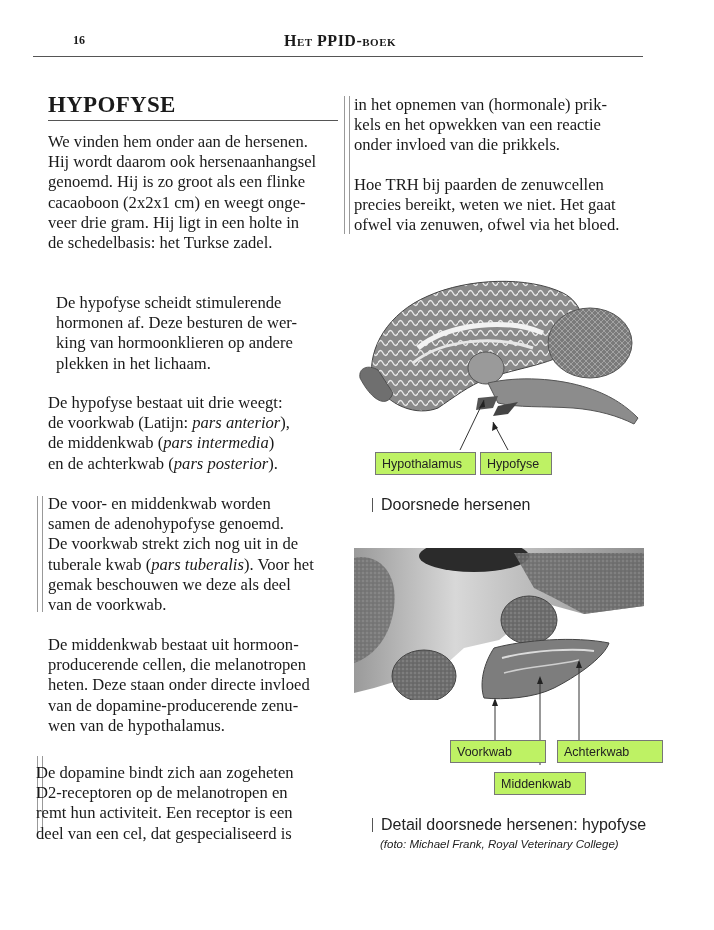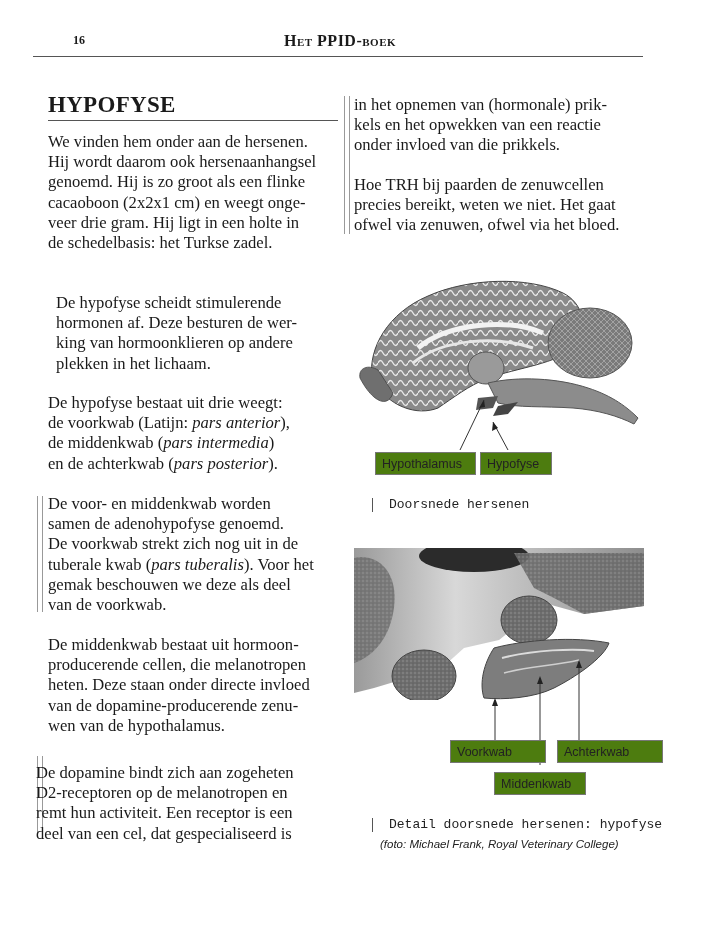--- a/index.html
+++ b/index.html
@@ -11,22 +11,22 @@
   .section-title { font-family: "Liberation Serif", serif; font-weight: bold; font-size: 23px; letter-spacing: 0.3px; margin: 0; padding-bottom: 2px; border-bottom: 1px solid #555; width: 290px; line-height: 26px; }
 
   .body-text { font-family: "Liberation Serif", serif; font-size: 16.6px; line-height: 20.2px; color: #1a1a1a; margin: 0; white-space: nowrap; }
   .para { position: absolute; }
   .para .line { display: block; }
   .para i { font-style: italic; }
 
   .double-bar { position: absolute; width: 4px; border-left: 1px solid #999; border-right: 1px solid #999; }
 
   .fig { position: absolute; overflow: hidden; }
-  .label-box { position: absolute; border: 1px solid #777; background: #4d7c0f; font-family: "Liberation Sans", sans-serif; font-size: 12.5px; color: #222; padding: 0 6px; height: 23px; line-height: 23px; box-sizing: border-box; white-space: nowrap; }
-  .caption { position: absolute; font-family: Liberation Mono, monospace; font-size: 13px; color: #222; white-space: nowrap; padding-left: 16px; border-left: 1px solid #555; line-height: 14px; }
+  .label-box { position: absolute; border: 1px solid #777; background: #bef264; font-family: "Liberation Sans", sans-serif; font-size: 12.5px; color: #222; padding: 0 6px; height: 23px; line-height: 23px; box-sizing: border-box; white-space: nowrap; }
+  .caption { position: absolute; font-family: Liberation Sans, sans-serif; font-size: 16px; color: #222; white-space: nowrap; padding-left: 8px; border-left: 1px solid #555; line-height: 14px; }
   .credit { position: absolute; font-family: "Liberation Sans", sans-serif; font-style: italic; font-size: 11.5px; color: #222; white-space: nowrap; }
 </style>
 </head>
 <body>
 
 <div class="page-number">16</div>
 <div class="running-head">Het PPID-boek</div>
 <div class="header-rule"></div>
 
 <h2 class="section-title" style="position:absolute;left:48px;top:92px;">HYPOFYSE</h2>

